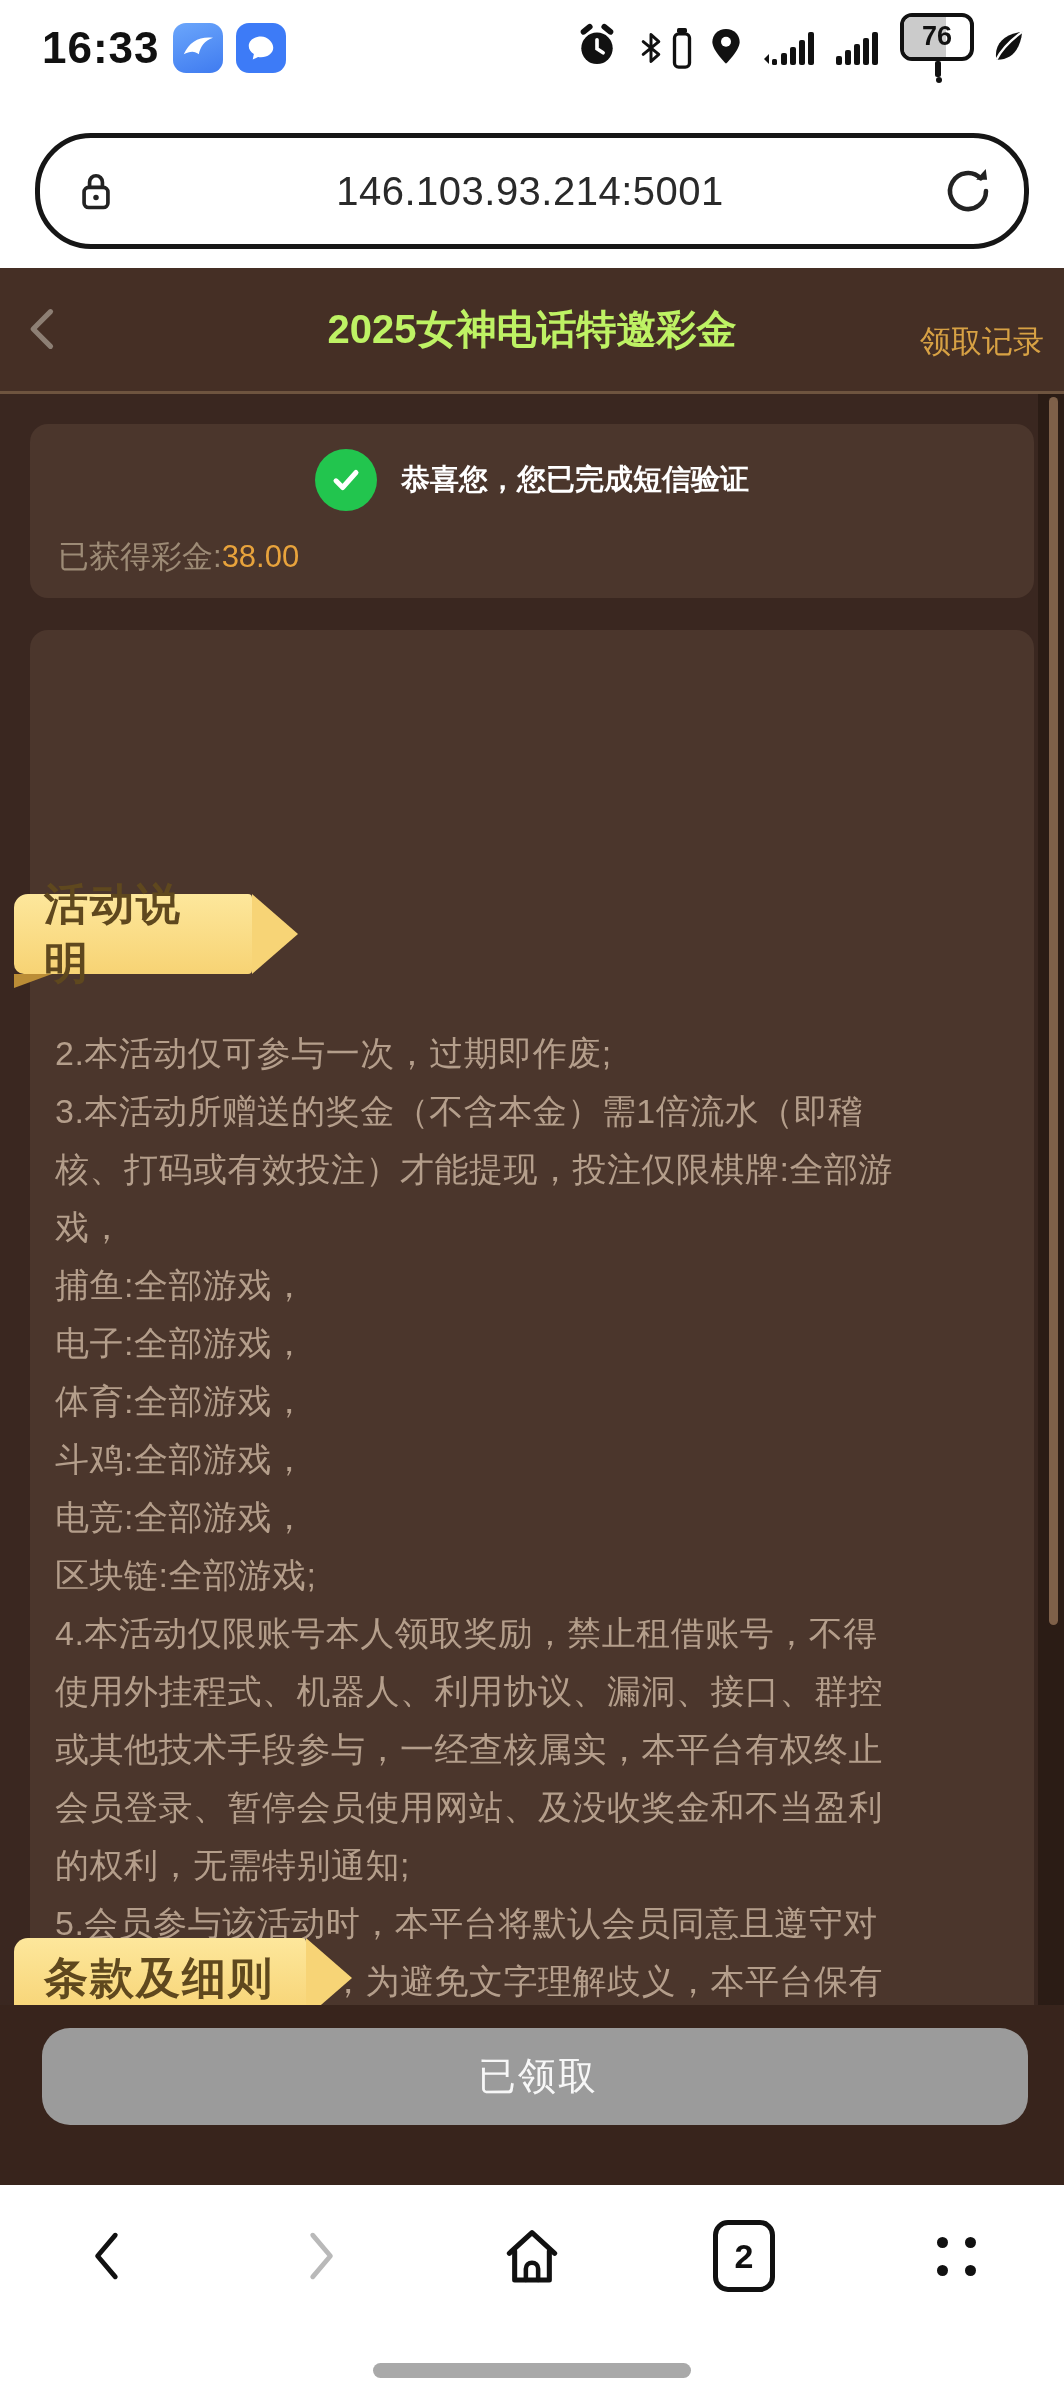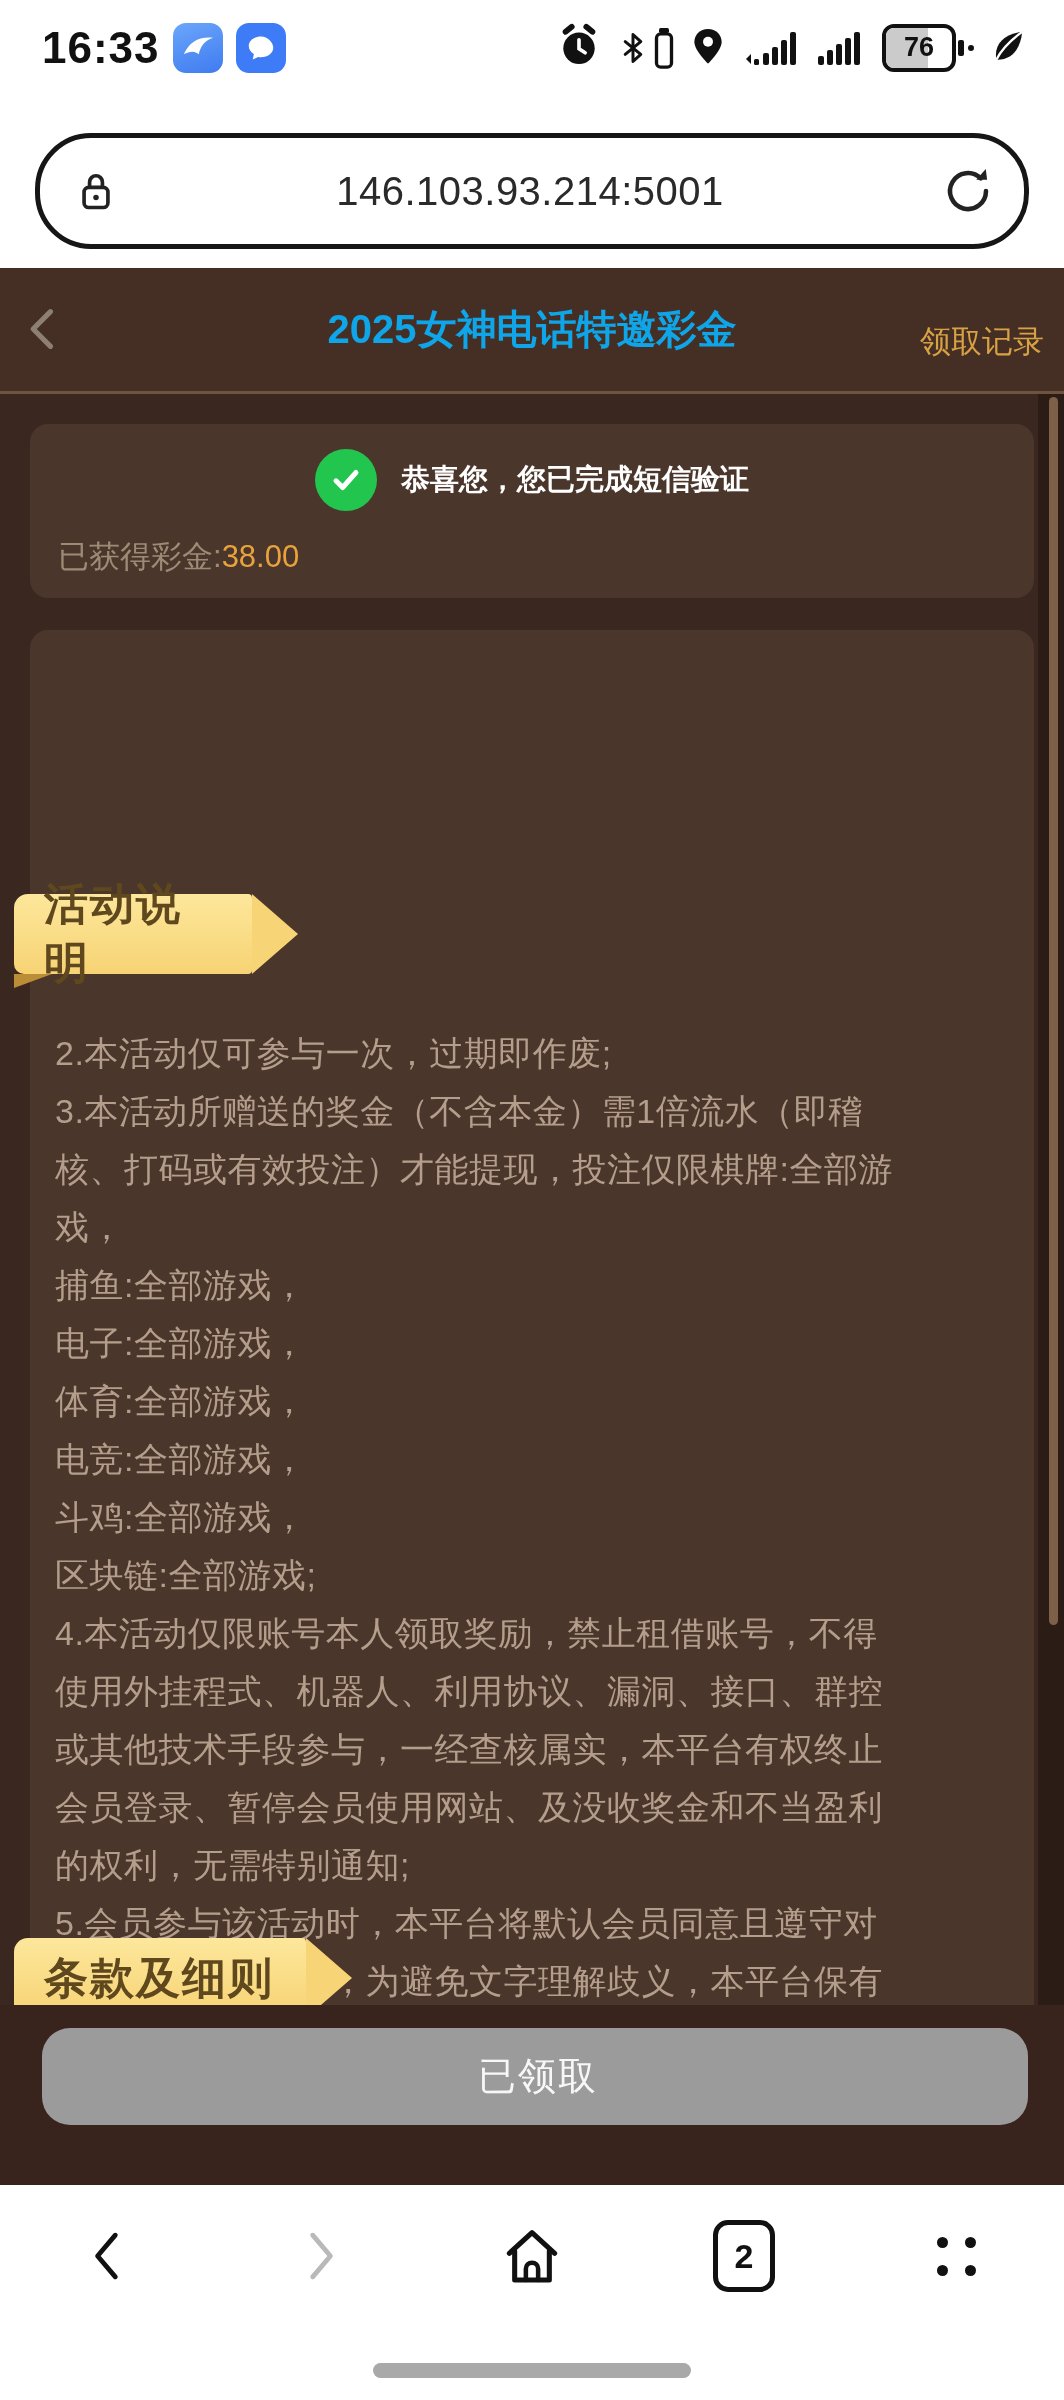--- a/index.html
+++ b/index.html
@@ -30,21 +30,21 @@
   .url-pill{position:absolute;left:35px;right:35px;top:38px;height:106px;border:5px solid #161616;
     border-radius:56px;background:#fff;display:flex;align-items:center;}
   .url-text{flex:1;text-align:center;font-size:40px;color:#2a2a2a;letter-spacing:.5px;}
   .lock-wrap{margin-left:34px;display:flex;}
   .reload-wrap{margin-right:30px;display:flex;}
 
   
   .page-header{left:0;top:268px;width:1064px;height:123px;background:#452f25;}
   .hdr-back{position:absolute;left:18px;top:28px;}
   .hdr-title{position:absolute;left:0;right:0;top:0;height:123px;display:flex;align-items:center;justify-content:center;
-    font-size:40px;font-weight:700;color:#0ea5e9;}
+    font-size:40px;font-weight:700;color:#bef264;}
   .hdr-link{position:absolute;right:20px;top:0;height:147px;display:flex;align-items:center;
     font-size:31px;color:#d7a144;}
   .hdr-divider{left:0;top:391px;width:1064px;height:3px;background:#6e543f;}
 
   
   .content{left:0;top:394px;width:1064px;height:1611px;background:#3a2720;}
   .scroll-gutter{position:absolute;right:0;top:0;width:26px;height:1611px;background:#2b1c15;}
   .scroll-thumb{position:absolute;right:6px;top:3px;width:9px;height:1228px;background:#7e6049;border-radius:5px;}
 
   .success-card{position:absolute;left:30px;top:30px;width:1004px;height:174px;background:#4b362c;border-radius:18px;}
@@ -138,21 +138,21 @@
     </span>
     <span>
       <svg width="50" height="46" viewBox="0 0 50 46">
         <rect x="0" y="33" width="6" height="9" rx="2" fill="#111"></rect>
         <rect x="9" y="27" width="6" height="15" rx="2" fill="#111"></rect>
         <rect x="18" y="21" width="6" height="21" rx="2" fill="#111"></rect>
         <rect x="27" y="15" width="6" height="27" rx="2" fill="#111"></rect>
         <rect x="36" y="9" width="6" height="33" rx="2" fill="#111"></rect>
       </svg>
     </span>
-    <span style="display:flex;align-items:center;">
+    <span style="display:flex;align-items:center;flex-direction:column;">
       <span class="battery-pill">
         <span class="battery-fill"></span>
         <span class="battery-num">76</span>
       </span>
       <span class="battery-nub"></span>
       <span class="sb-dot"></span>
     </span>
     <span>
       <svg width="40" height="42" viewBox="0 0 24 24">
         <path d="M20.5 3.5C9.5 4.8 3.4 11 5 20.2c9.3.3 14.6-6.5 15.5-16.7z" fill="#111"></path>
@@ -215,22 +215,22 @@
       <div class="banner-arrow" style="left:238px;"></div>
       <div class="banner-fold" style="left:0;top:80px;"></div>
     </div>
 
     <div class="rules-text">
       <div class="rule-line">2.本活动仅可参与一次，过期即作废;</div>
       <div class="rule-line">3.本活动所赠送的奖金（不含本金）需1倍流水（即稽核、打码或有效投注）才能提现，投注仅限棋牌:全部游戏，</div>
       <div class="rule-line">捕鱼:全部游戏，</div>
       <div class="rule-line">电子:全部游戏，</div>
       <div class="rule-line">体育:全部游戏，</div>
+      <div class="rule-line">斗鸡:全部游戏，</div>
       <div class="rule-line">电竞:全部游戏，</div>
-      <div class="rule-line">斗鸡:全部游戏，</div>
       <div class="rule-line">区块链:全部游戏;</div>
       <div class="rule-line">4.本活动仅限账号本人领取奖励，禁止租借账号，不得使用外挂程式、机器人、利用协议、漏洞、接口、群控或其他技术手段参与，一经查核属实，本平台有权终止会员登录、暂停会员使用网站、及没收奖金和不当盈利的权利，无需特别通知;</div>
       <div class="rule-line">5.会员参与该活动时，本平台将默认会员同意且遵守对应条件等相关规定，为避免文字理解歧义，本平台保有本活动最终解释权。</div>
     </div>
 
     <div class="banner banner-terms">
       <div class="banner-body" style="width:236px;">条款及细则</div>
       <div class="banner-arrow" style="left:292px;"></div>
     </div>
 

